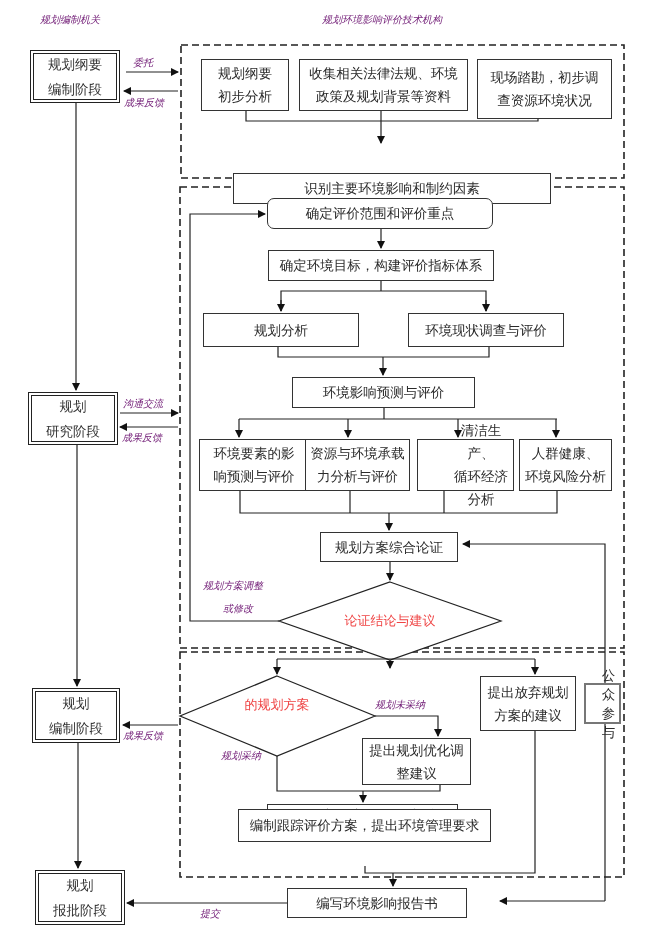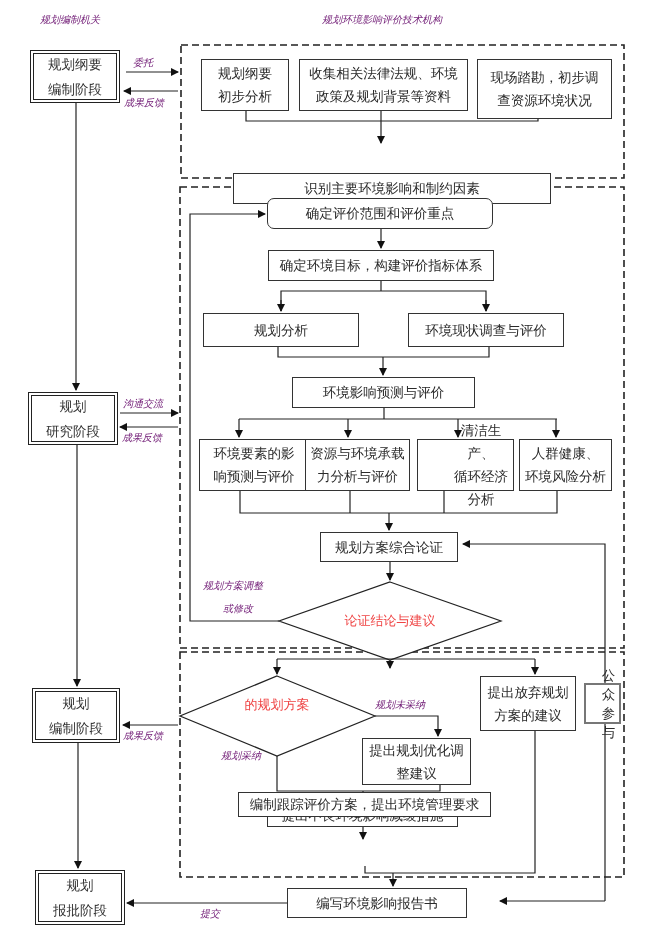--- a/index.html
+++ b/index.html
@@ -196,15 +196,15 @@
       <div>方案的建议</div>
     </div>
 </div>
 <div class="box gray" style="left:584px;top:683px;width:37px;height:41px;line-height:19px;">
   <div>
       <div>公众</div>
       <div>参与</div>
     </div>
 </div>
 <div class="box" style="left:267px;top:804px;width:191px;height:23px;">提出不良环境影响减缓措施</div>
-<div class="box" style="left:238px;top:792px;width:253px;height:25px;">编制跟踪评价方案，提出环境管理要求</div>
+<div class="box" style="left:238px;top:809px;width:253px;height:33px;">编制跟踪评价方案，提出环境管理要求</div>
 
 <div class="box" style="left:287px;top:888px;width:180px;height:30px;">编写环境影响报告书</div>
 
 </body></html>

